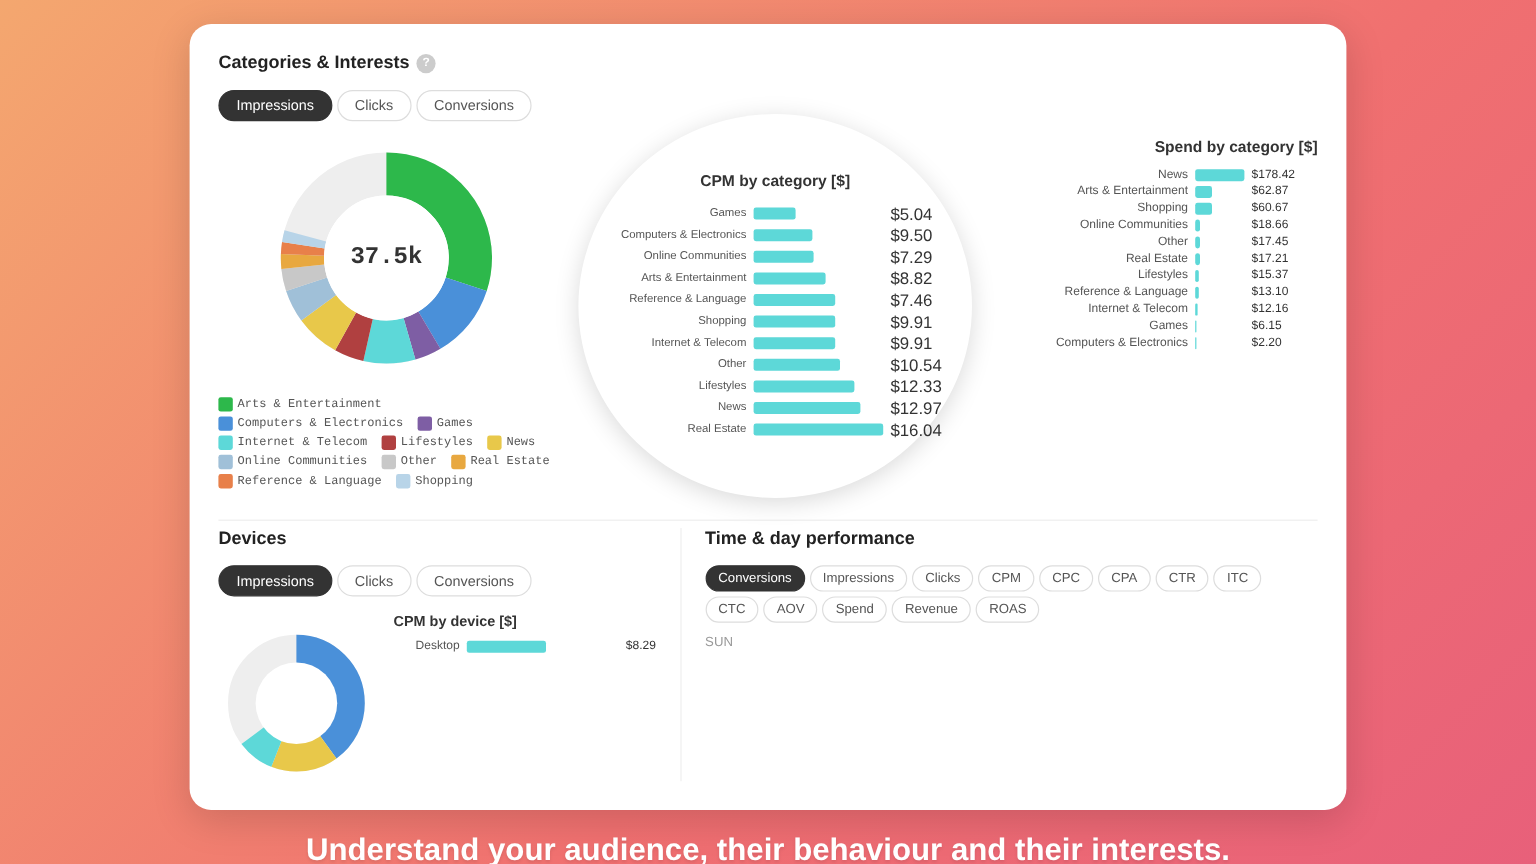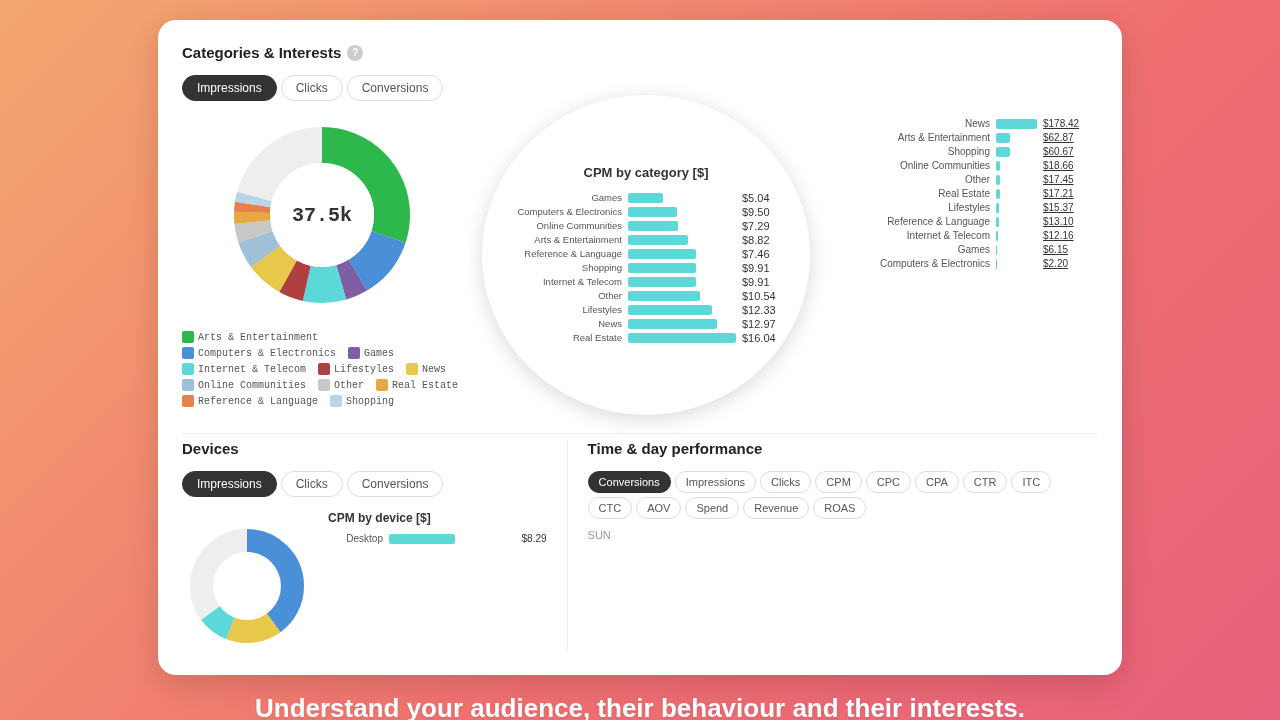--- a/index.html
+++ b/index.html
@@ -143,21 +143,21 @@
     .cpm-bar-container {
       flex: 1;
       height: 10px;
     }
     .cpm-bar {
       height: 10px;
       background: #5dd8d8;
       border-radius: 2px;
     }
     .cpm-value {
-      font-size: 11px;
+      font-size: 14px;
       color: #333;
       width: 38px;
       flex-shrink: 0;
     }
     
     .spend-section {
       flex: 1;
     }
     .spend-title {
       font-size: 13px;
@@ -181,21 +181,20 @@
     }
     .spend-bar {
       height: 10px;
       background: #5dd8d8;
       border-radius: 2px;
     }
     .spend-value {
       font-size: 10px;
       color: #333;
       width: 55px;
-      text-decoration: underline;
     }
     
     .bottom-section {
       display: flex;
       gap: 20px;
       margin-top: 18px;
       border-top: 1px solid #eee;
       padding-top: 6px;
     }
     .devices-section {
@@ -455,20 +454,21 @@
     <div class="cpm-label">Real Estate</div>
     <div class="cpm-bar-container">
       <div class="cpm-bar" style="width:100%"></div>
     </div>
     <div class="cpm-value">$16.04</div>
   </div>
         </div>
     </div>
 
     <div class="spend-section">
+      <div class="spend-title">Spend by category [$]</div>
       <div id="spend-rows">
           <div class="spend-row">
     <div class="spend-label">News</div>
     <div style="flex:1;height:10px;">
       <div class="spend-bar" style="width:100%"></div>
     </div>
     <div class="spend-value">$178.42</div>
   </div>
           <div class="spend-row">
     <div class="spend-label">Arts &amp; Entertainment</div>

